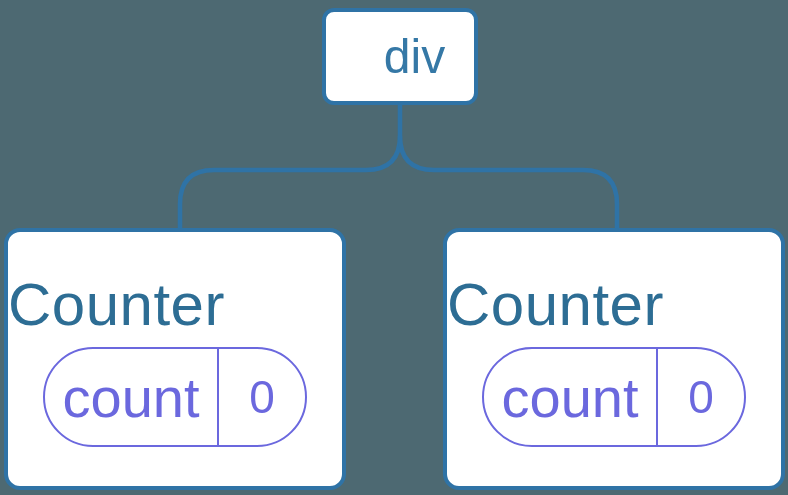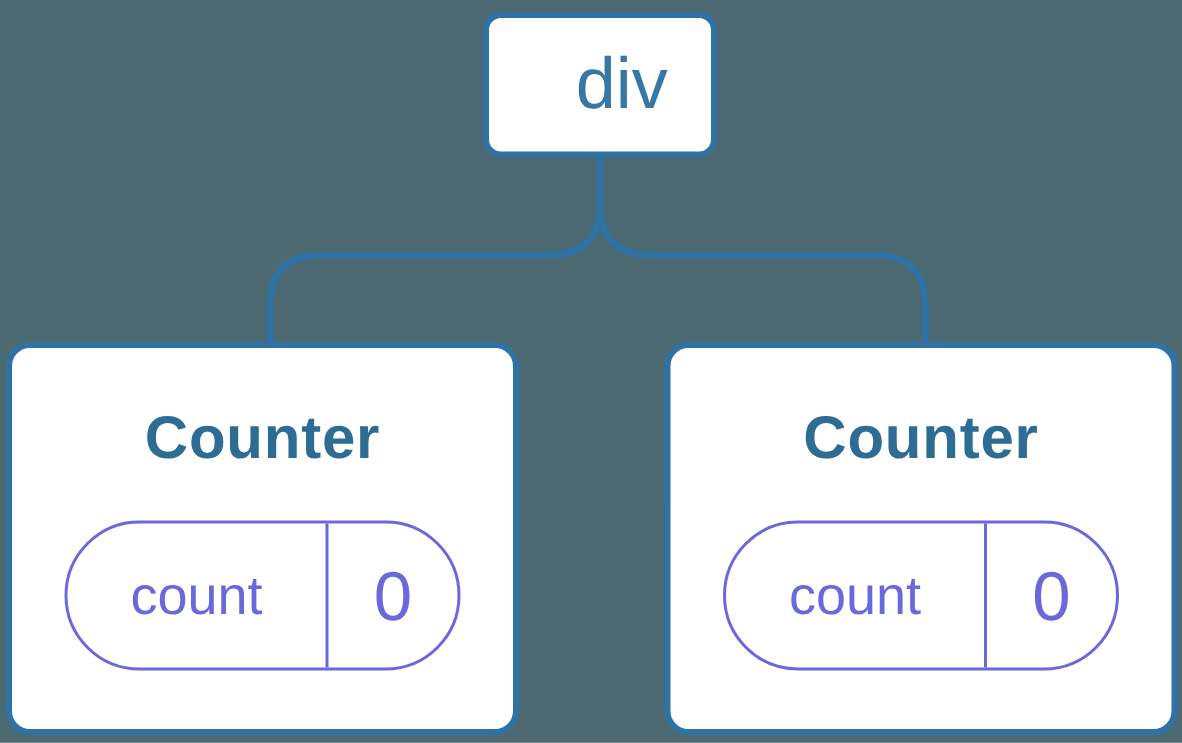--- a/index.html
+++ b/index.html
@@ -42,23 +42,23 @@
     box-sizing: border-box;
     background: var(--card_bg, #ffffff);
     border: 4px solid var(--card_border, #2f73a6);
     border-radius: 16px;
   }
   .card-left  { left: 4px; }
   .card-right { left: 443px; }
   .card-title {
     position: absolute;
     top: 38px; left: 0; right: 0;
-    text-align: center;
-    font-size: 40px;
-    font-weight: 700;
+    text-align: left;
+    font-size: 60px;
+    font-weight: 400;
     letter-spacing: 0.5px;
     color: var(--title_text, #2d6d94);
   }
   .state-pill {
     position: absolute;
     left: 35px; top: 115px;
     width: 264px; height: 100px;
     box-sizing: border-box;
     border: 2.5px solid var(--state_accent, #6b68de);
     border-radius: 50px;
@@ -66,21 +66,21 @@
     color: var(--state_accent, #6b68de);
     background: var(--card_bg, #ffffff);
   }
   .state-key {
     width: 174px;
     box-sizing: border-box;
     border-right: 2.5px solid var(--state_accent, #6b68de);
     display: flex;
     align-items: center;
     justify-content: center;
-    font-size: 36px;
+    font-size: 56px;
   }
   .state-value {
     flex: 1;
     display: flex;
     align-items: center;
     justify-content: center;
     font-size: 46px;
   }
 </style>
 </head>

